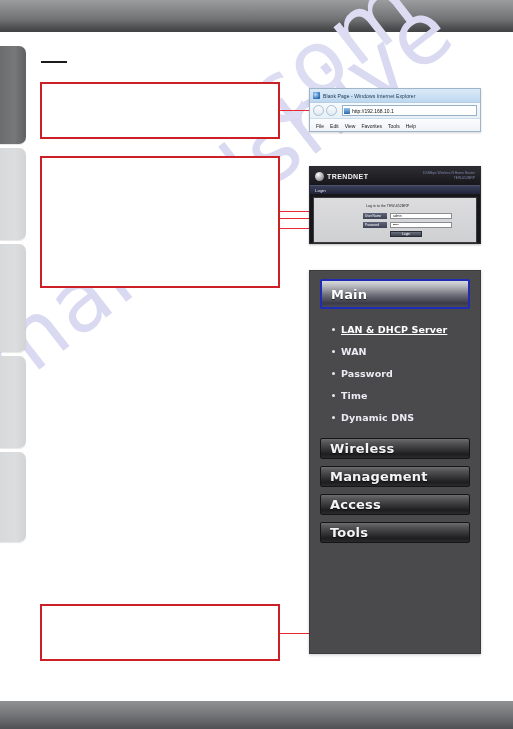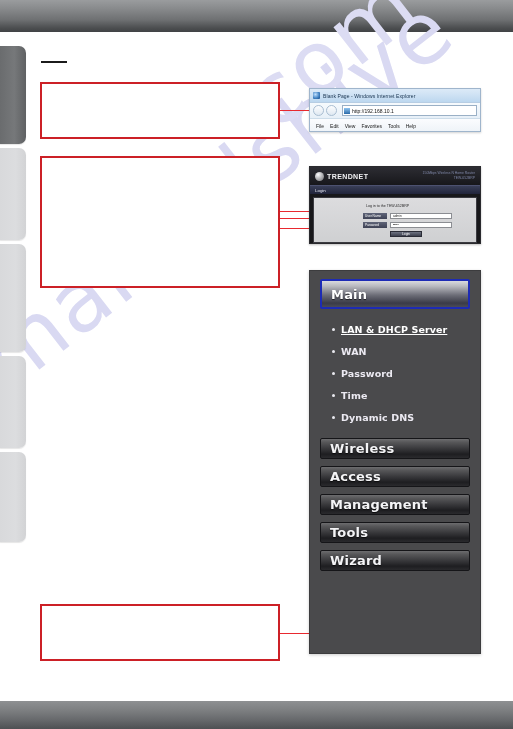--- a/index.html
+++ b/index.html
@@ -280,17 +280,16 @@
     <div class="m-item">
       <div class="m-dot"></div>
       <span>Time</span>
     </div>
     <div class="m-item">
       <div class="m-dot"></div>
       <span>Dynamic DNS</span>
     </div>
   </div>
   <div class="m-btn">Wireless</div>
+  <div class="m-btn">Management</div>
   <div class="m-btn">Access</div>
-  <div class="m-btn">Management</div>
   <div class="m-btn">Tools</div>
-  <div class="m-btn">Wizard</div>
 </div>
 
 </body></html>

